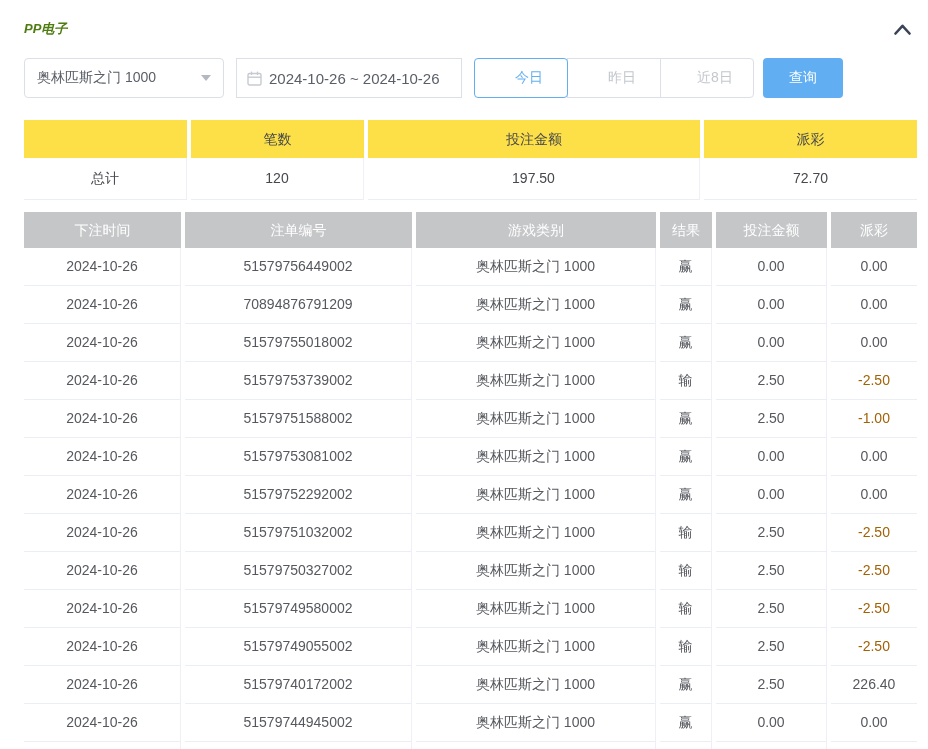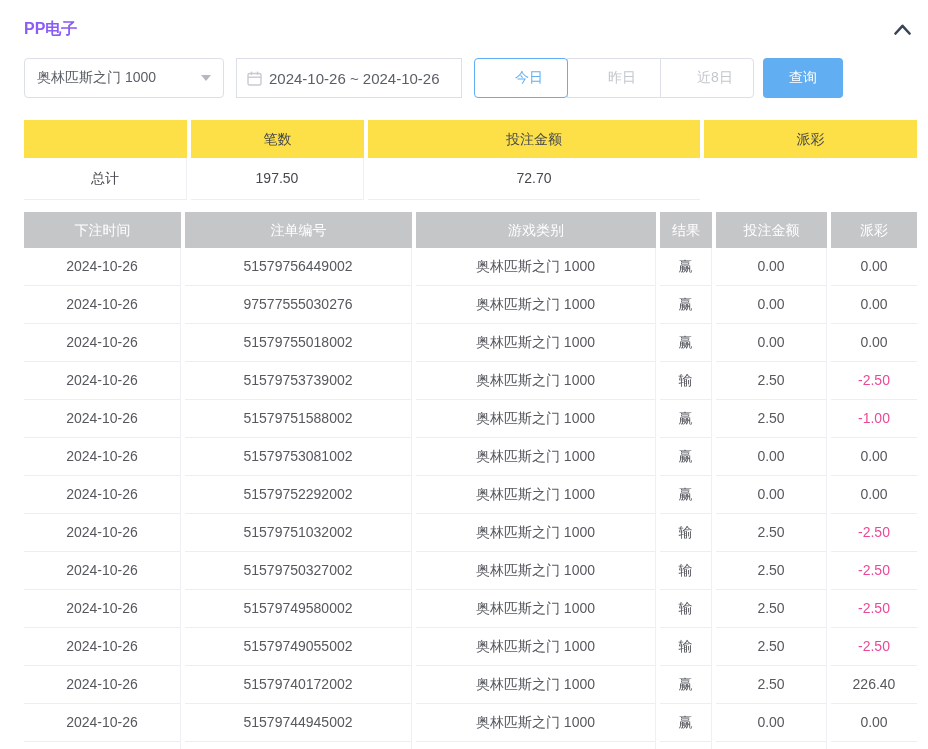--- a/index.html
+++ b/index.html
@@ -7,21 +7,21 @@
   body {
     width:928px; height:749px;
     font-family:"Liberation Sans","DejaVu Sans",sans-serif;
     color:#56585e; font-size:14px;
     overflow:hidden;
   }
   .page { width:928px; height:749px; padding:20px 11px 0 24px; overflow:hidden; }
 
   
   .panel-header { display:flex; justify-content:space-between; align-items:flex-start; height:38px; }
-  .panel-title { font-size:16px; font-weight:bold; color:#8b5cf6; line-height:18px; }
+  .panel-title { font-size:13px; font-weight:bold; color:#4d7c0f; line-height:18px;font-style:italic; }
   .collapse-btn { width:22px; height:18px; display:flex; align-items:center; justify-content:center; cursor:pointer; margin-right:4px; }
 
   
   .controls { display:flex; align-items:center; height:40px; margin-bottom:22px; }
   .select-box {
     width:200px; height:40px; border:1px solid #dcdfe6; border-radius:4px;
     display:flex; align-items:center; padding:0 12px; color:#5a5e66; cursor:pointer;
     justify-content:space-between; margin-right:12px; background:#fff;
   }
   .caret-down { width:0; height:0; border-left:5px solid transparent; border-right:5px solid transparent; border-top:6px solid #b4b8bf; }
@@ -63,21 +63,21 @@
   .records { width:893px; }
   .records .rhead { display:grid; grid-template-columns:157px 227px 240px 52px 111px 86px; column-gap:4px; }
   .records .rhead .th { background:#c5c6c8; height:36px; line-height:36px; text-align:center; color:#fff; }
   .trow { display:grid; grid-template-columns:157px 227px 240px 52px 111px 86px; column-gap:4px; }
   .trow .td {
     height:38px; line-height:37px; text-align:center; color:#56585e;
     border-bottom:1px solid #ebeef5; border-right:1px solid #eef0f5;
     white-space:nowrap; overflow:hidden;
   }
   .trow .td:last-child { border-right:none; }
-  .trow .td.neg { color:#ec4899; }
+  .trow .td.neg { color:#a16207; }
   .trow.sliver .td { height:12px; border-bottom:none; }
 </style>
 </head>
 <body>
 
 <div class="page">
 
   <div class="panel-header">
     <div class="panel-title">PP电子</div>
     <div class="collapse-btn">
@@ -116,20 +116,21 @@
 
   <div class="summary">
     <div class="shead">
       <div class="th"></div>
       <div class="th">笔数</div>
       <div class="th">投注金额</div>
       <div class="th">派彩</div>
     </div>
     <div class="srow">
       <div class="td">总计</div>
+      <div class="td">120</div>
       <div class="td">197.50</div>
       <div class="td">72.70</div>
     </div>
   </div>
 
   <div class="records">
     <div class="rhead">
       <div class="th">下注时间</div>
       <div class="th">注单编号</div>
       <div class="th">游戏类别</div>
@@ -144,21 +145,21 @@
           <div class="td">2024-10-26</div>
           <div class="td">51579756449002</div>
           <div class="td">奥林匹斯之门 1000</div>
           <div class="td">赢</div>
           <div class="td">0.00</div>
           <div class="td">0.00</div>
         </div>
 
         <div class="trow">
           <div class="td">2024-10-26</div>
-          <div class="td">97577555030276</div>
+          <div class="td">70894876791209</div>
           <div class="td">奥林匹斯之门 1000</div>
           <div class="td">赢</div>
           <div class="td">0.00</div>
           <div class="td">0.00</div>
         </div>
 
         <div class="trow">
           <div class="td">2024-10-26</div>
           <div class="td">51579755018002</div>
           <div class="td">奥林匹斯之门 1000</div>

